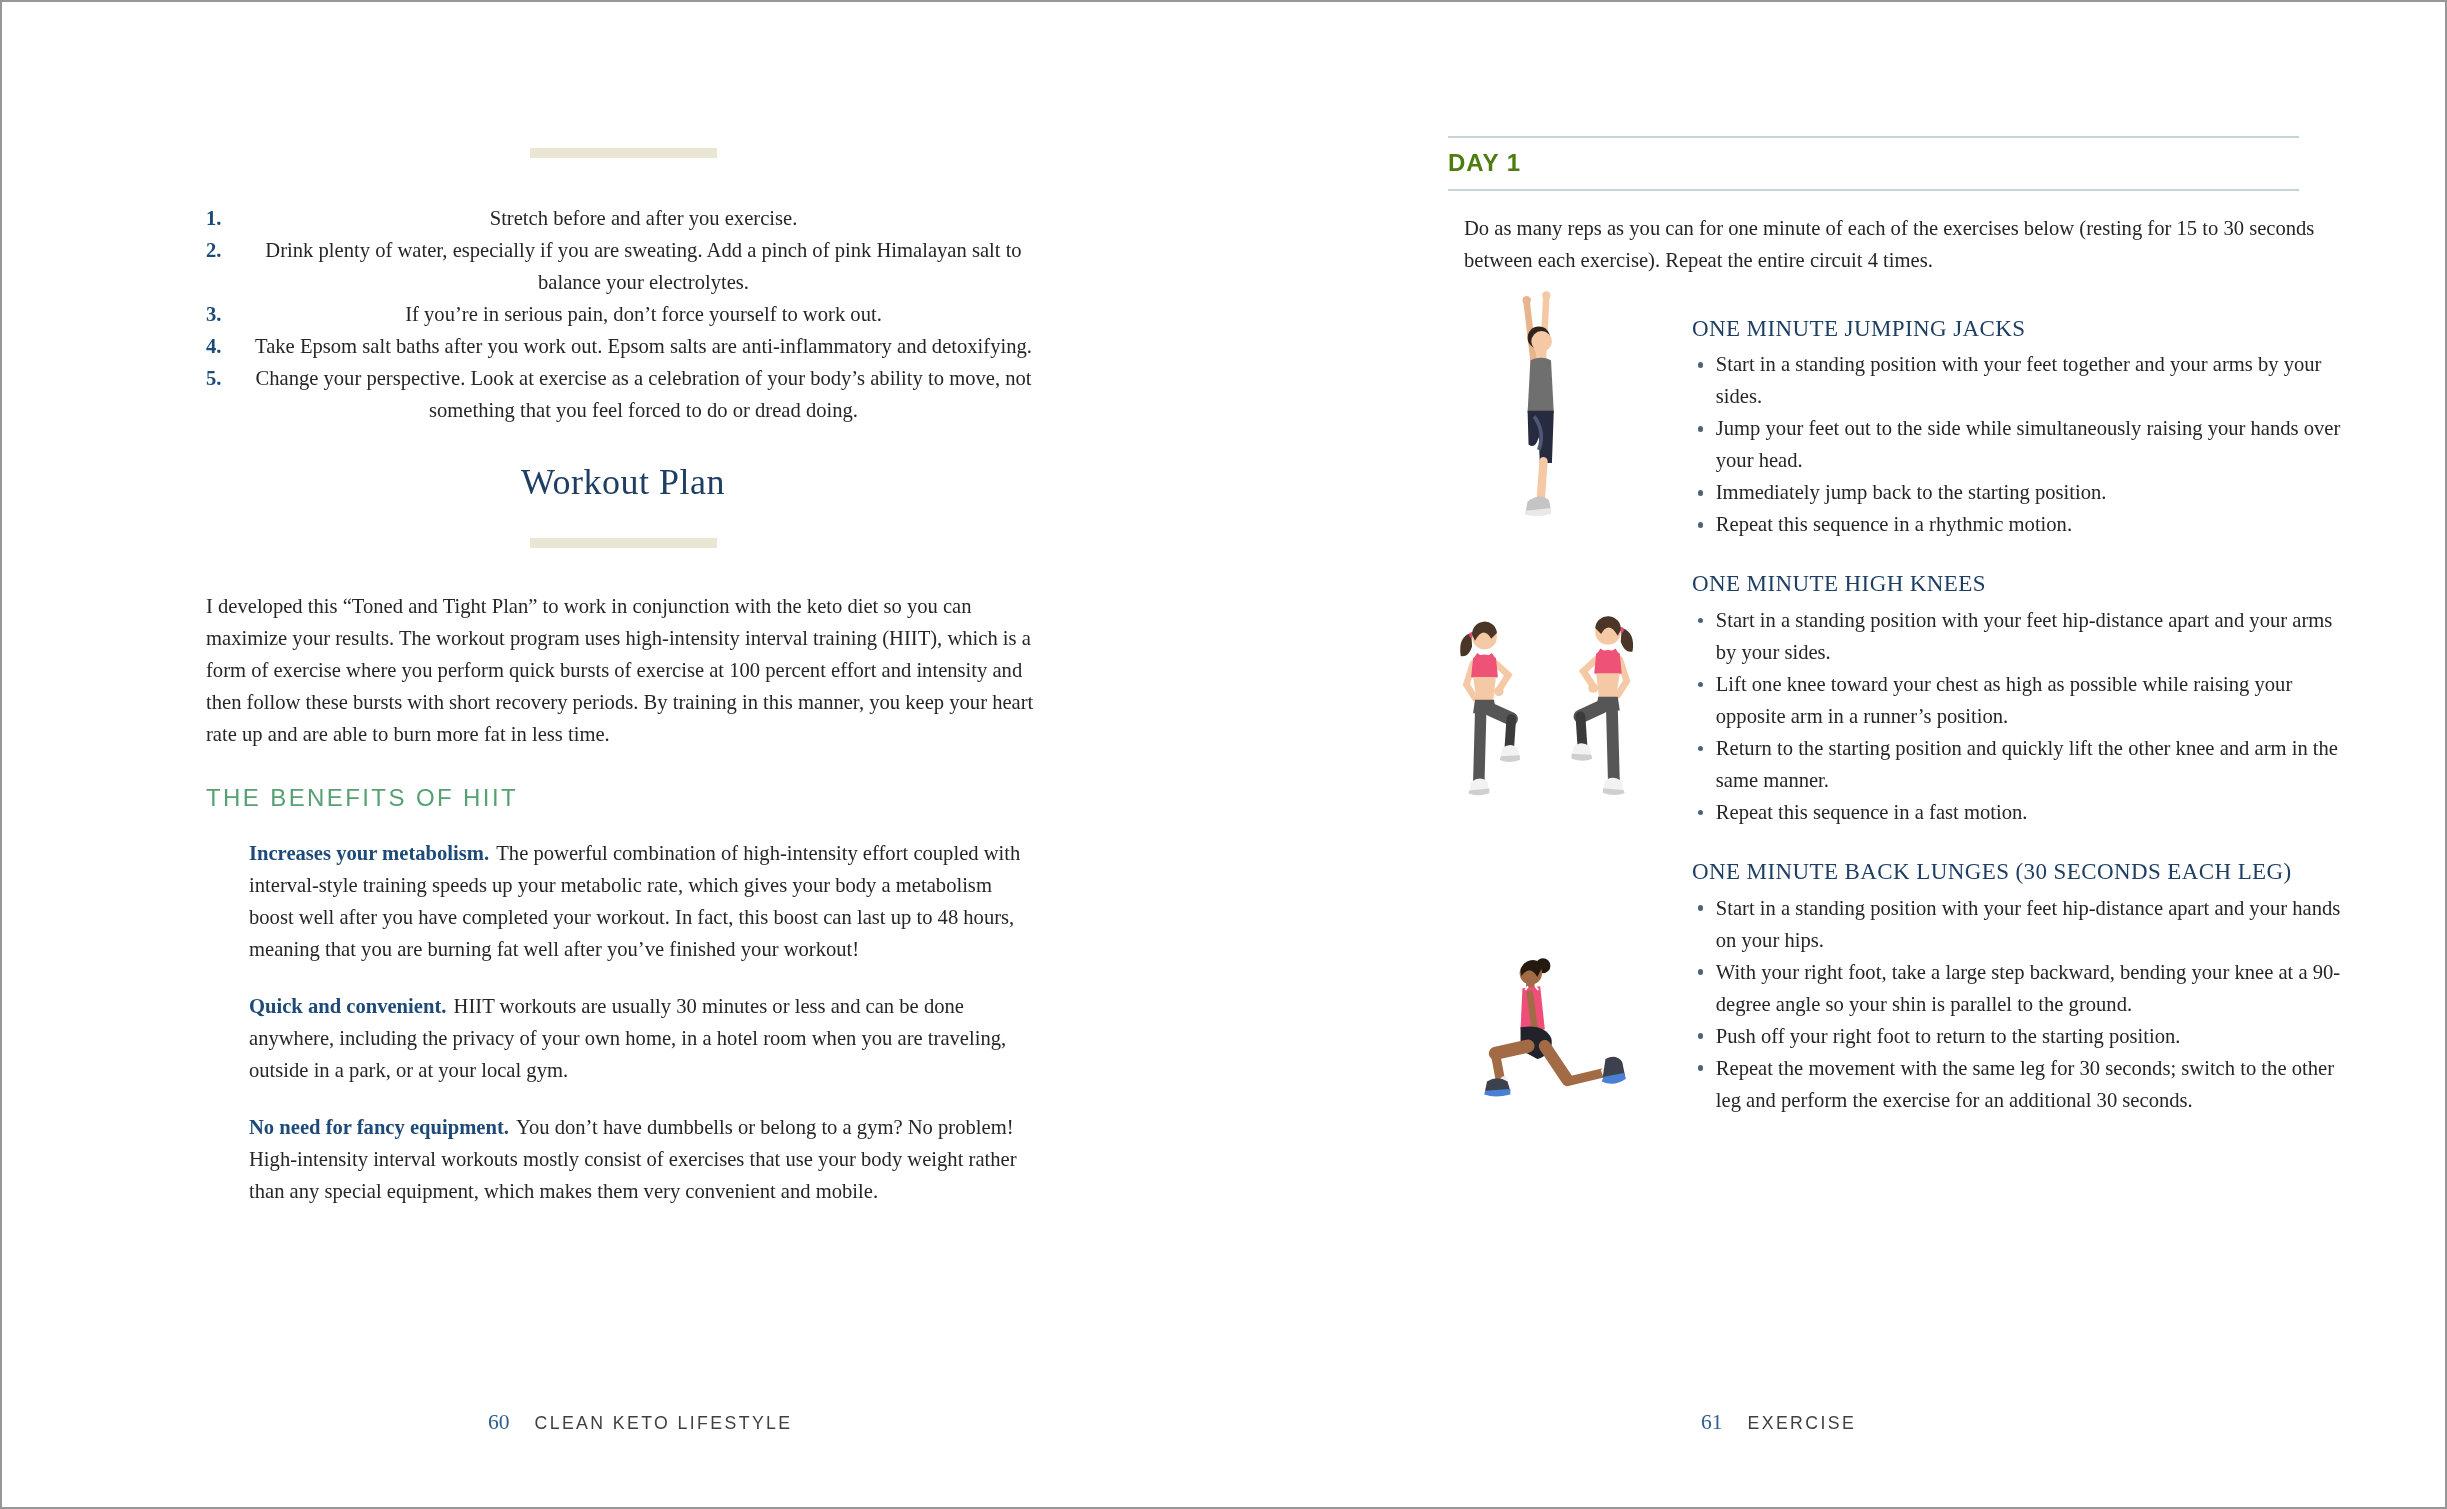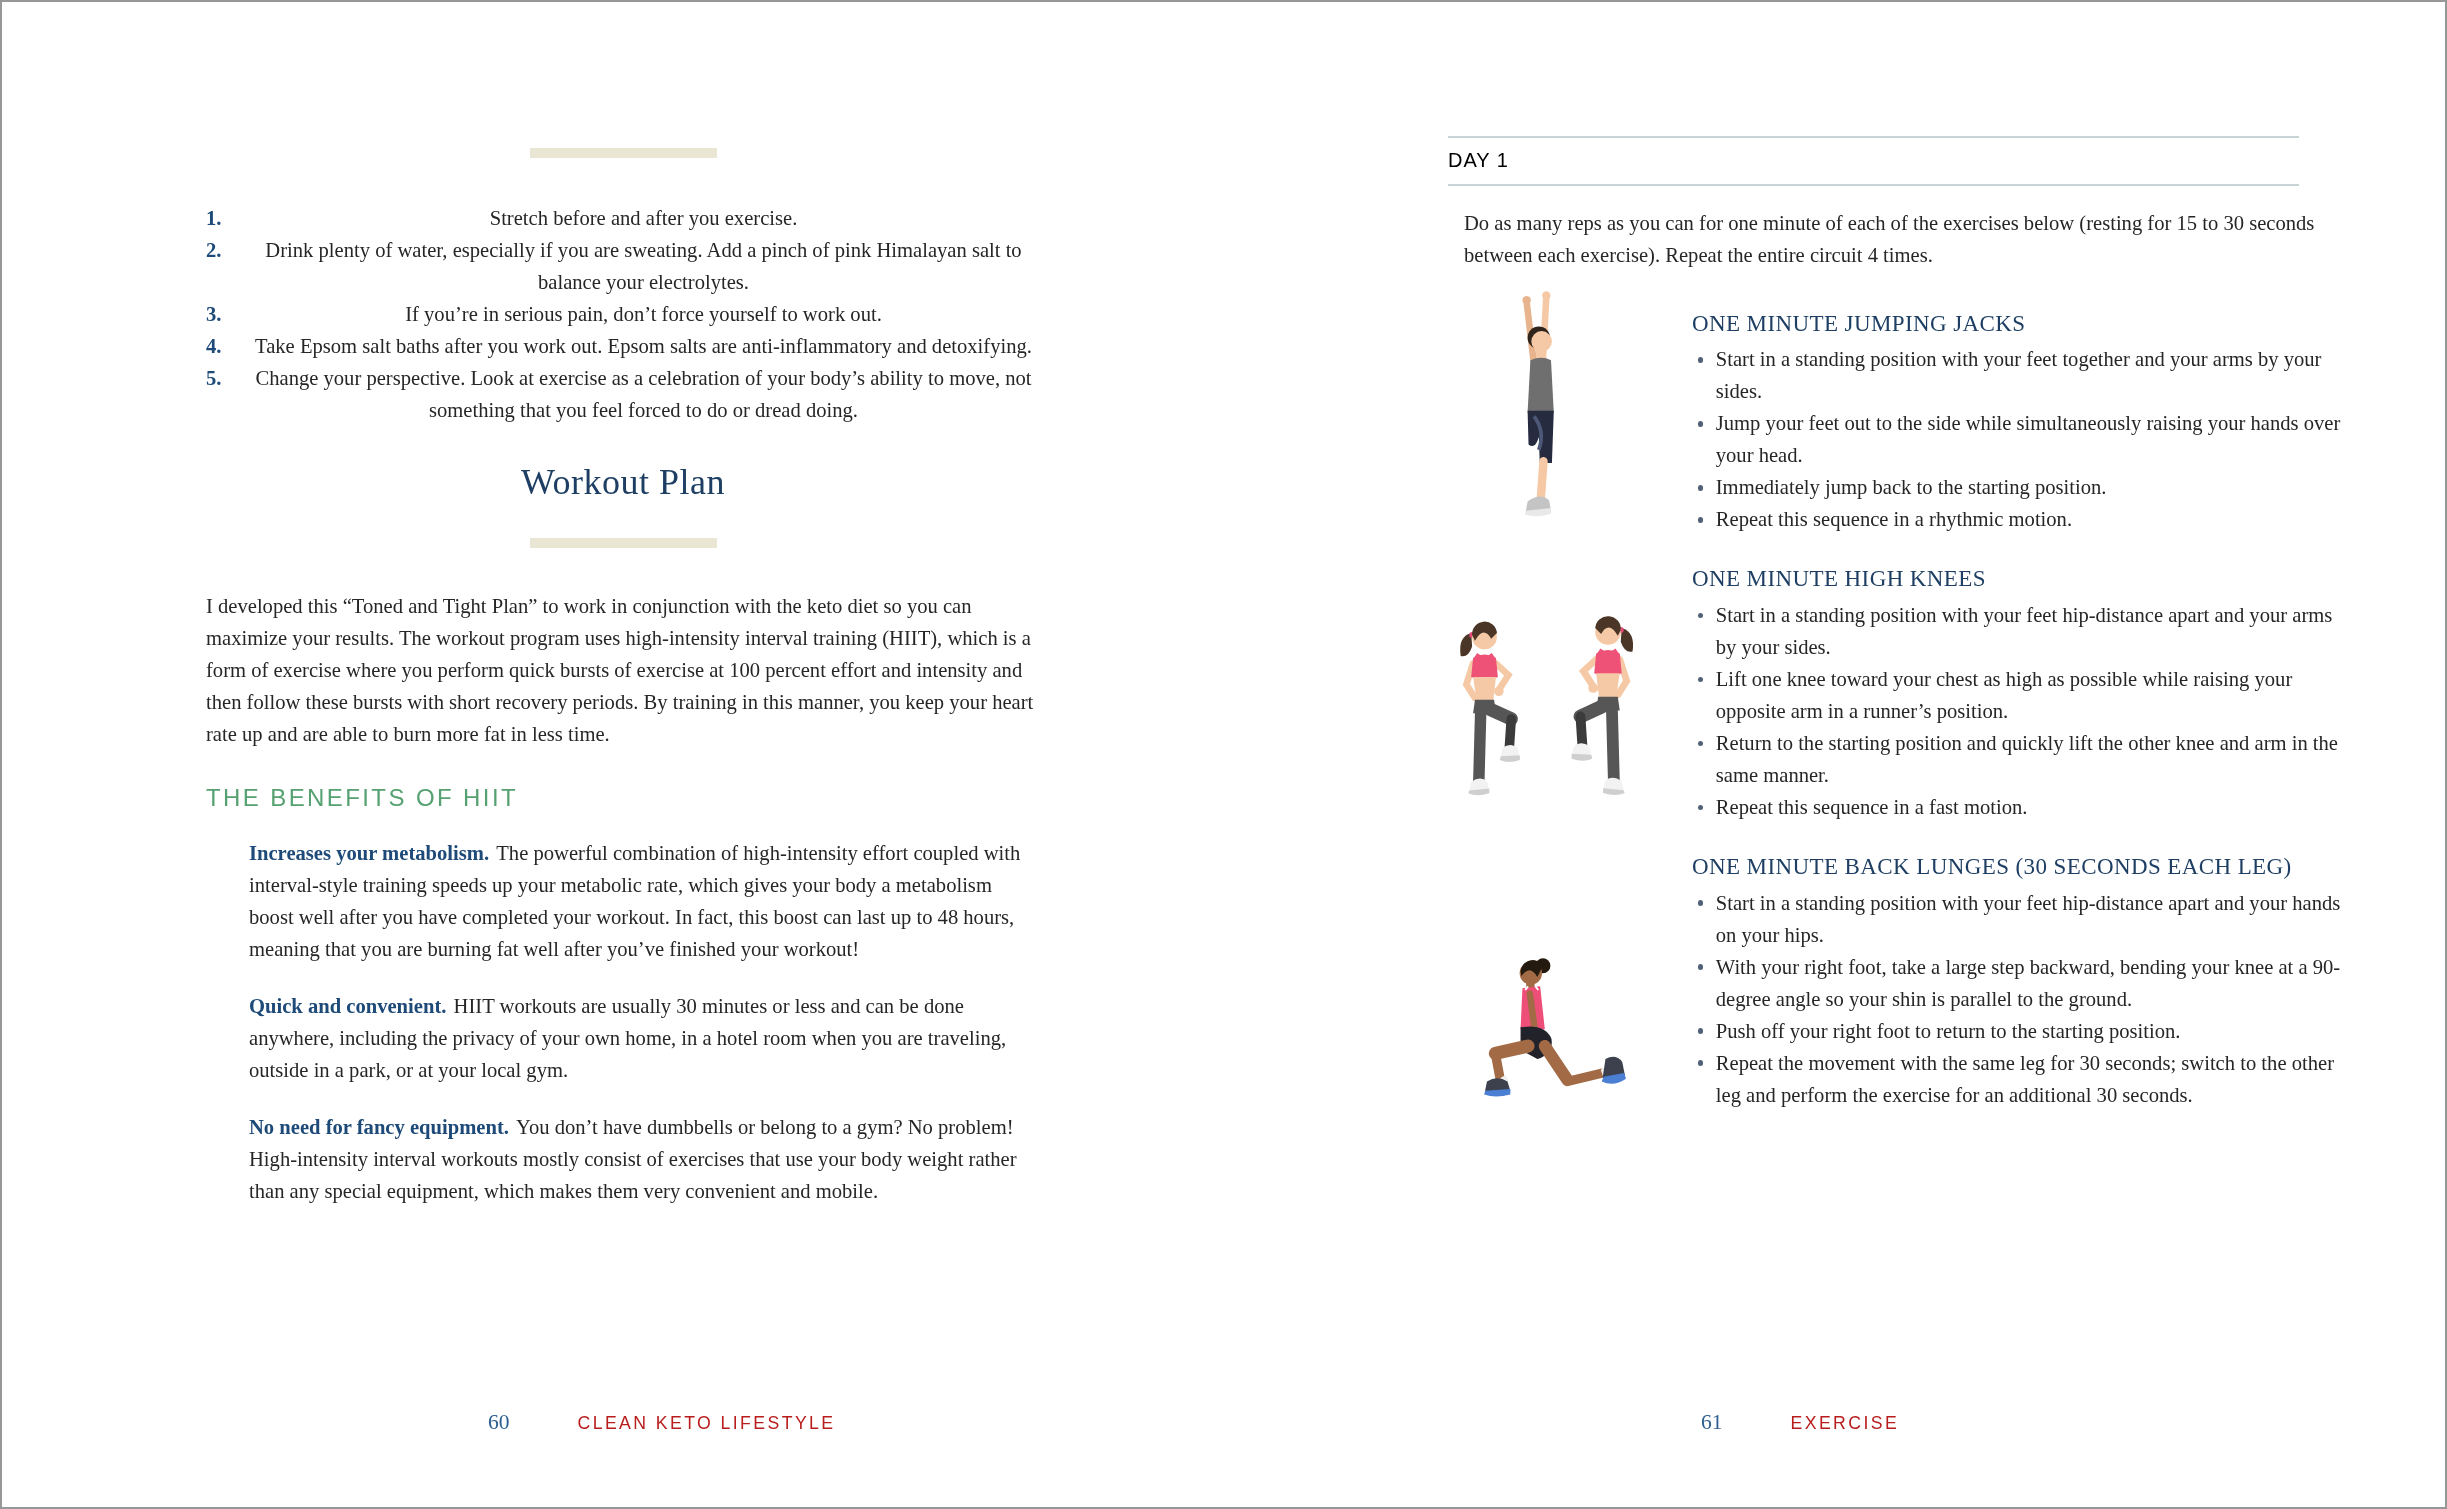--- a/index.html
+++ b/index.html
@@ -32,42 +32,42 @@
     font-family:"Liberation Sans","DejaVu Sans",sans-serif;
     font-size:24px;font-weight:400;color:#55a171;letter-spacing:2.4px;
   }
   .benefit{margin:25px 0 0 43px;font-size:20.6px;line-height:32px;width:791px;}
   .benefit-lead{font-weight:bold;color:#1d4a78;margin-right:0.35em;}
   
   .right-col{position:absolute;left:1446px;top:134px;width:851px;}
   .day-rule{height:1.9px;background:#c6d4d8;}
   .day-label{
     font-family:"Liberation Sans","DejaVu Sans",sans-serif;
-    font-size:20px;font-weight:normal;color:#000000;letter-spacing:1px;
+    font-size:24px;font-weight:bold;color:#4d7c0f;letter-spacing:1px;
     padding:11.5px 0 11.5px 0;
   }
   .day-intro{margin:21px 0 0 16px;font-size:20.6px;line-height:32px;width:860px;}
   .exercise{margin-top:29px;margin-left:244px;width:650px;}
   .exercise.first{margin-top:38px;}
   .exercise-heading{
     font-size:23px;color:#1e3f63;font-weight:400;
     letter-spacing:0.4px;margin:0 0 5.7px 0;line-height:29px;
   }
   .step{display:flex;font-size:20.6px;line-height:32px;}
   .dot{flex:0 0 5.7px;width:5.7px;height:5.7px;border-radius:50%;background:#51617a;margin:13.4px 12.4px 0 5.7px;}
   .step-text{flex:1;}
   
   .fig{position:absolute;}
   .fig svg{display:block;}
   
   .footer{position:absolute;top:1408px;display:flex;align-items:baseline;gap:25px;}
   .footer-num{font-size:21.5px;color:#2d6090;}
   .footer-label{
     font-family:"Liberation Sans","DejaVu Sans",sans-serif;
-    font-size:17.7px;color:#b91c1c;letter-spacing:2.4px;margin-left:43px;
+    font-size:17.7px;color:#404040;letter-spacing:2.4px;
   }
   .footer-left{left:486px;}
   .footer-right{left:1699px;}
 </style>
 </head>
 <body>
 
 <div class="spread">
 
   <div class="left-col">

